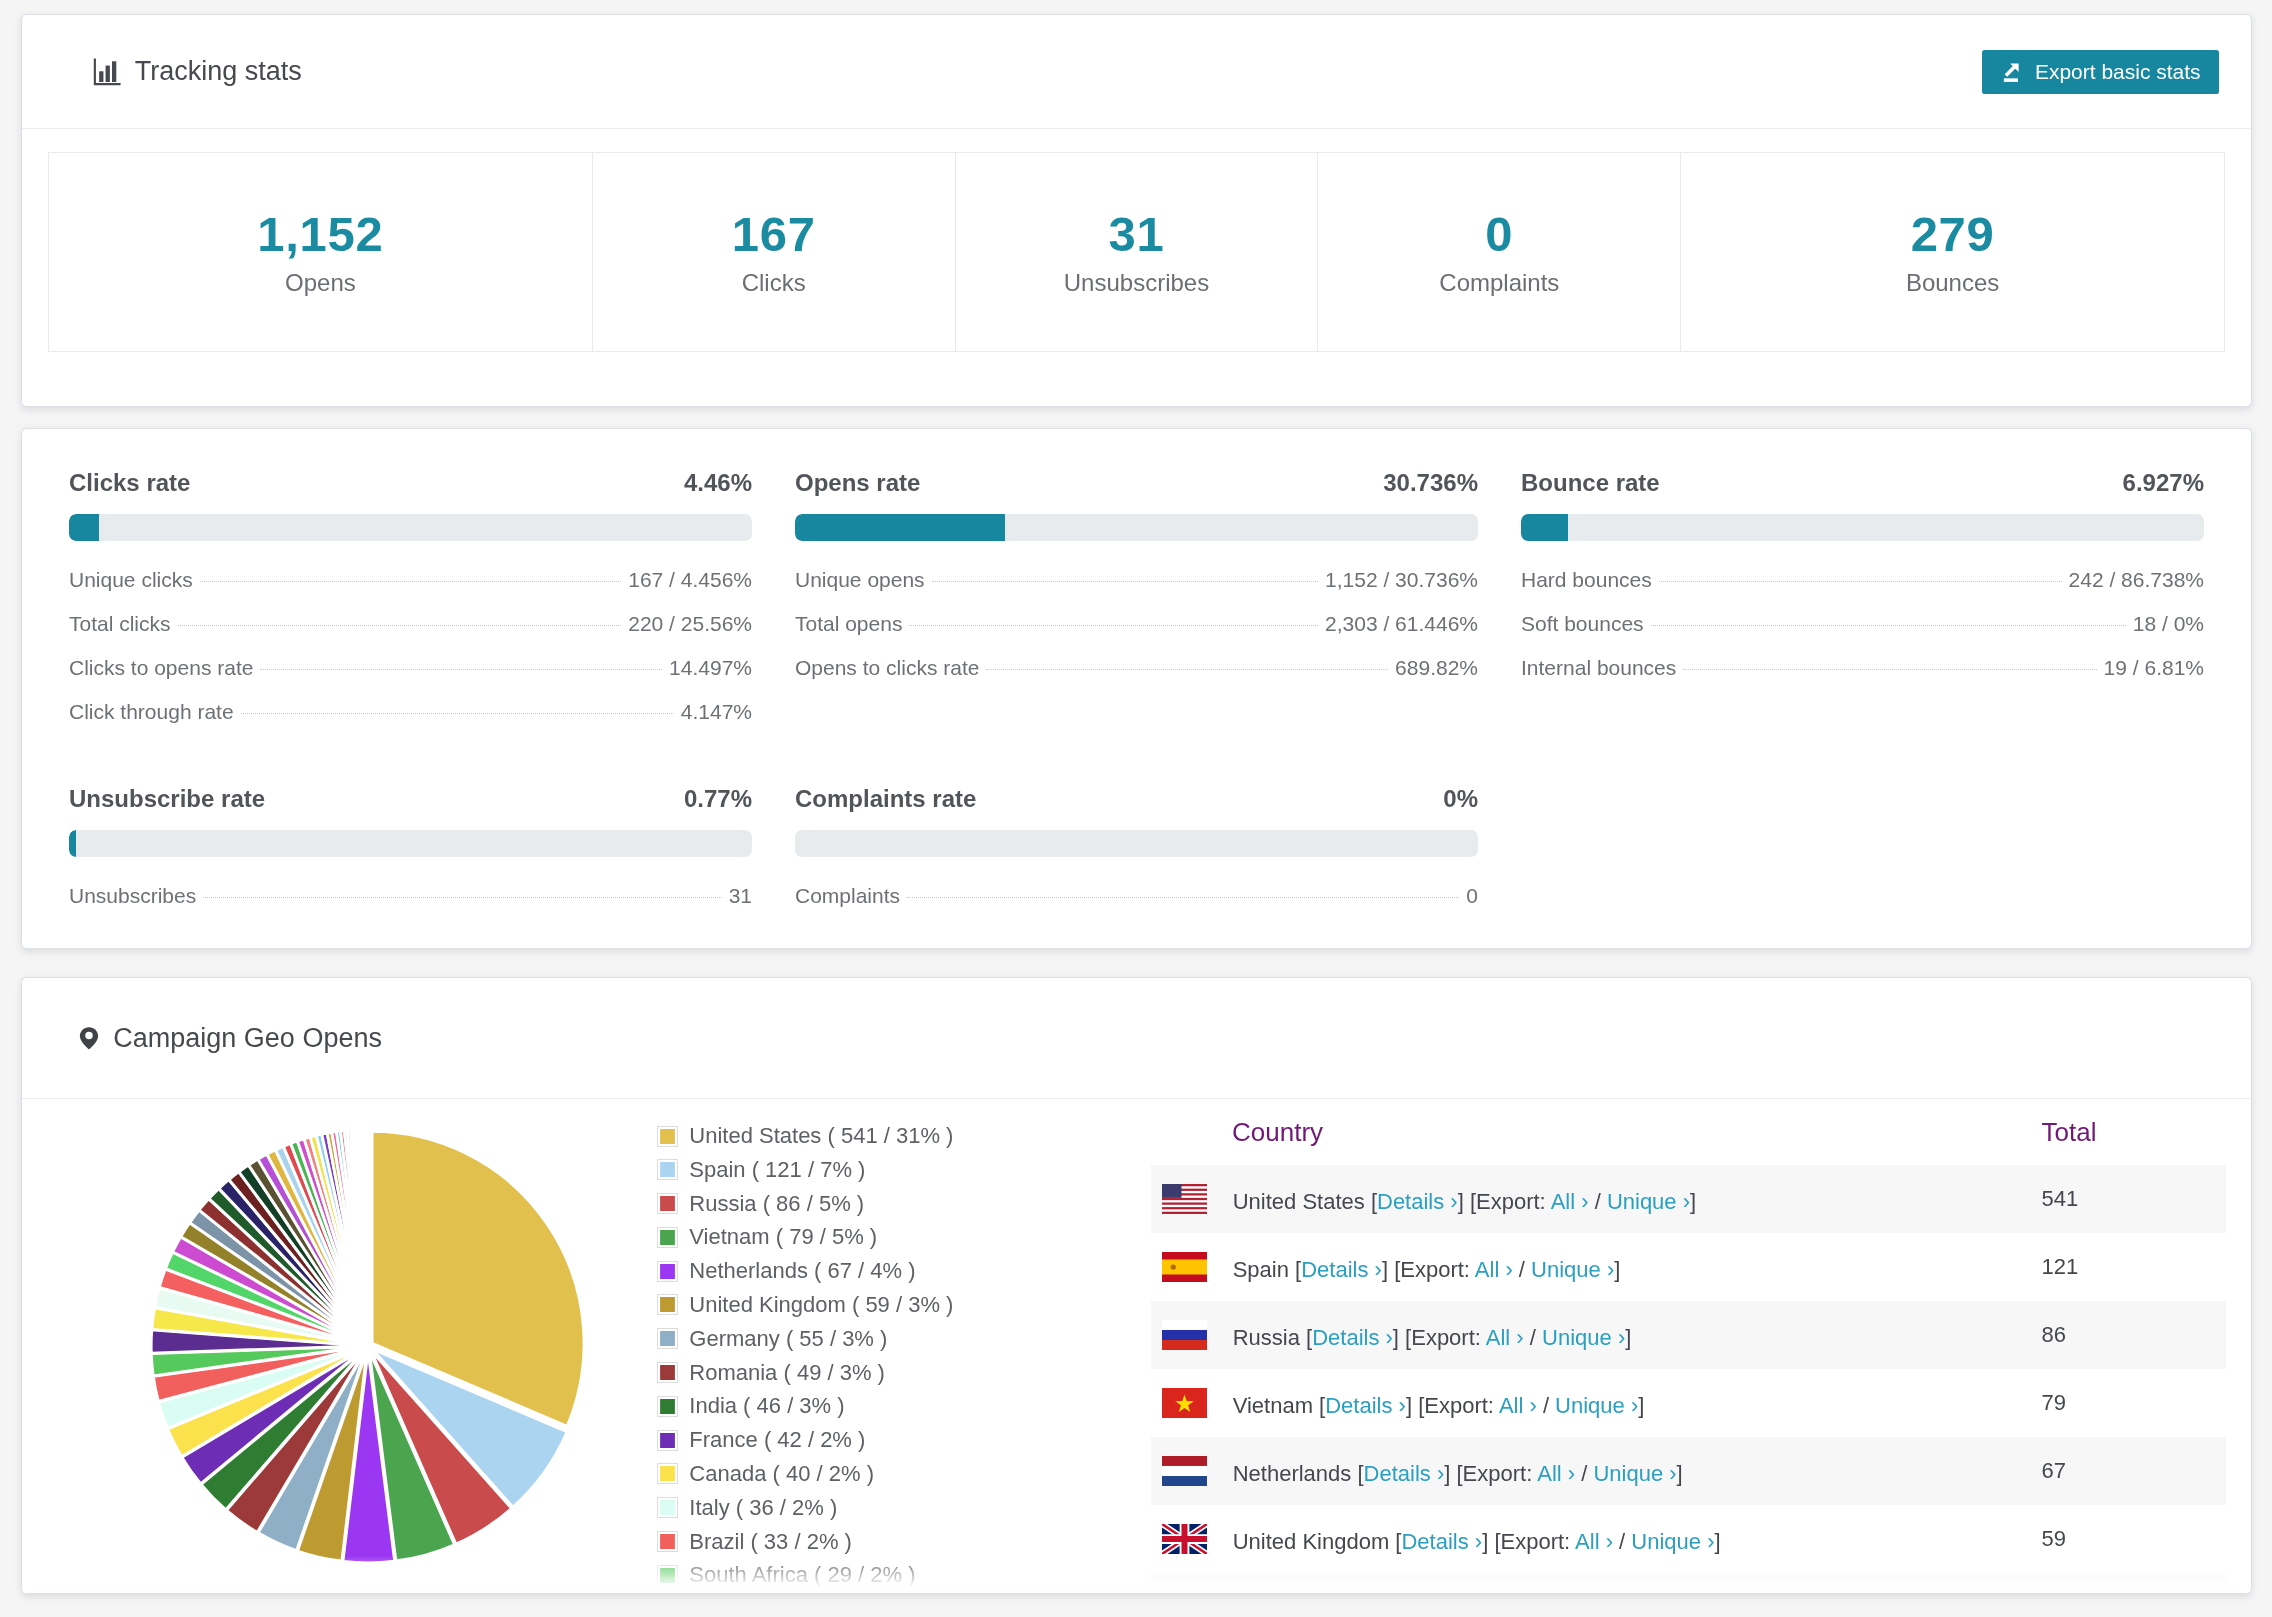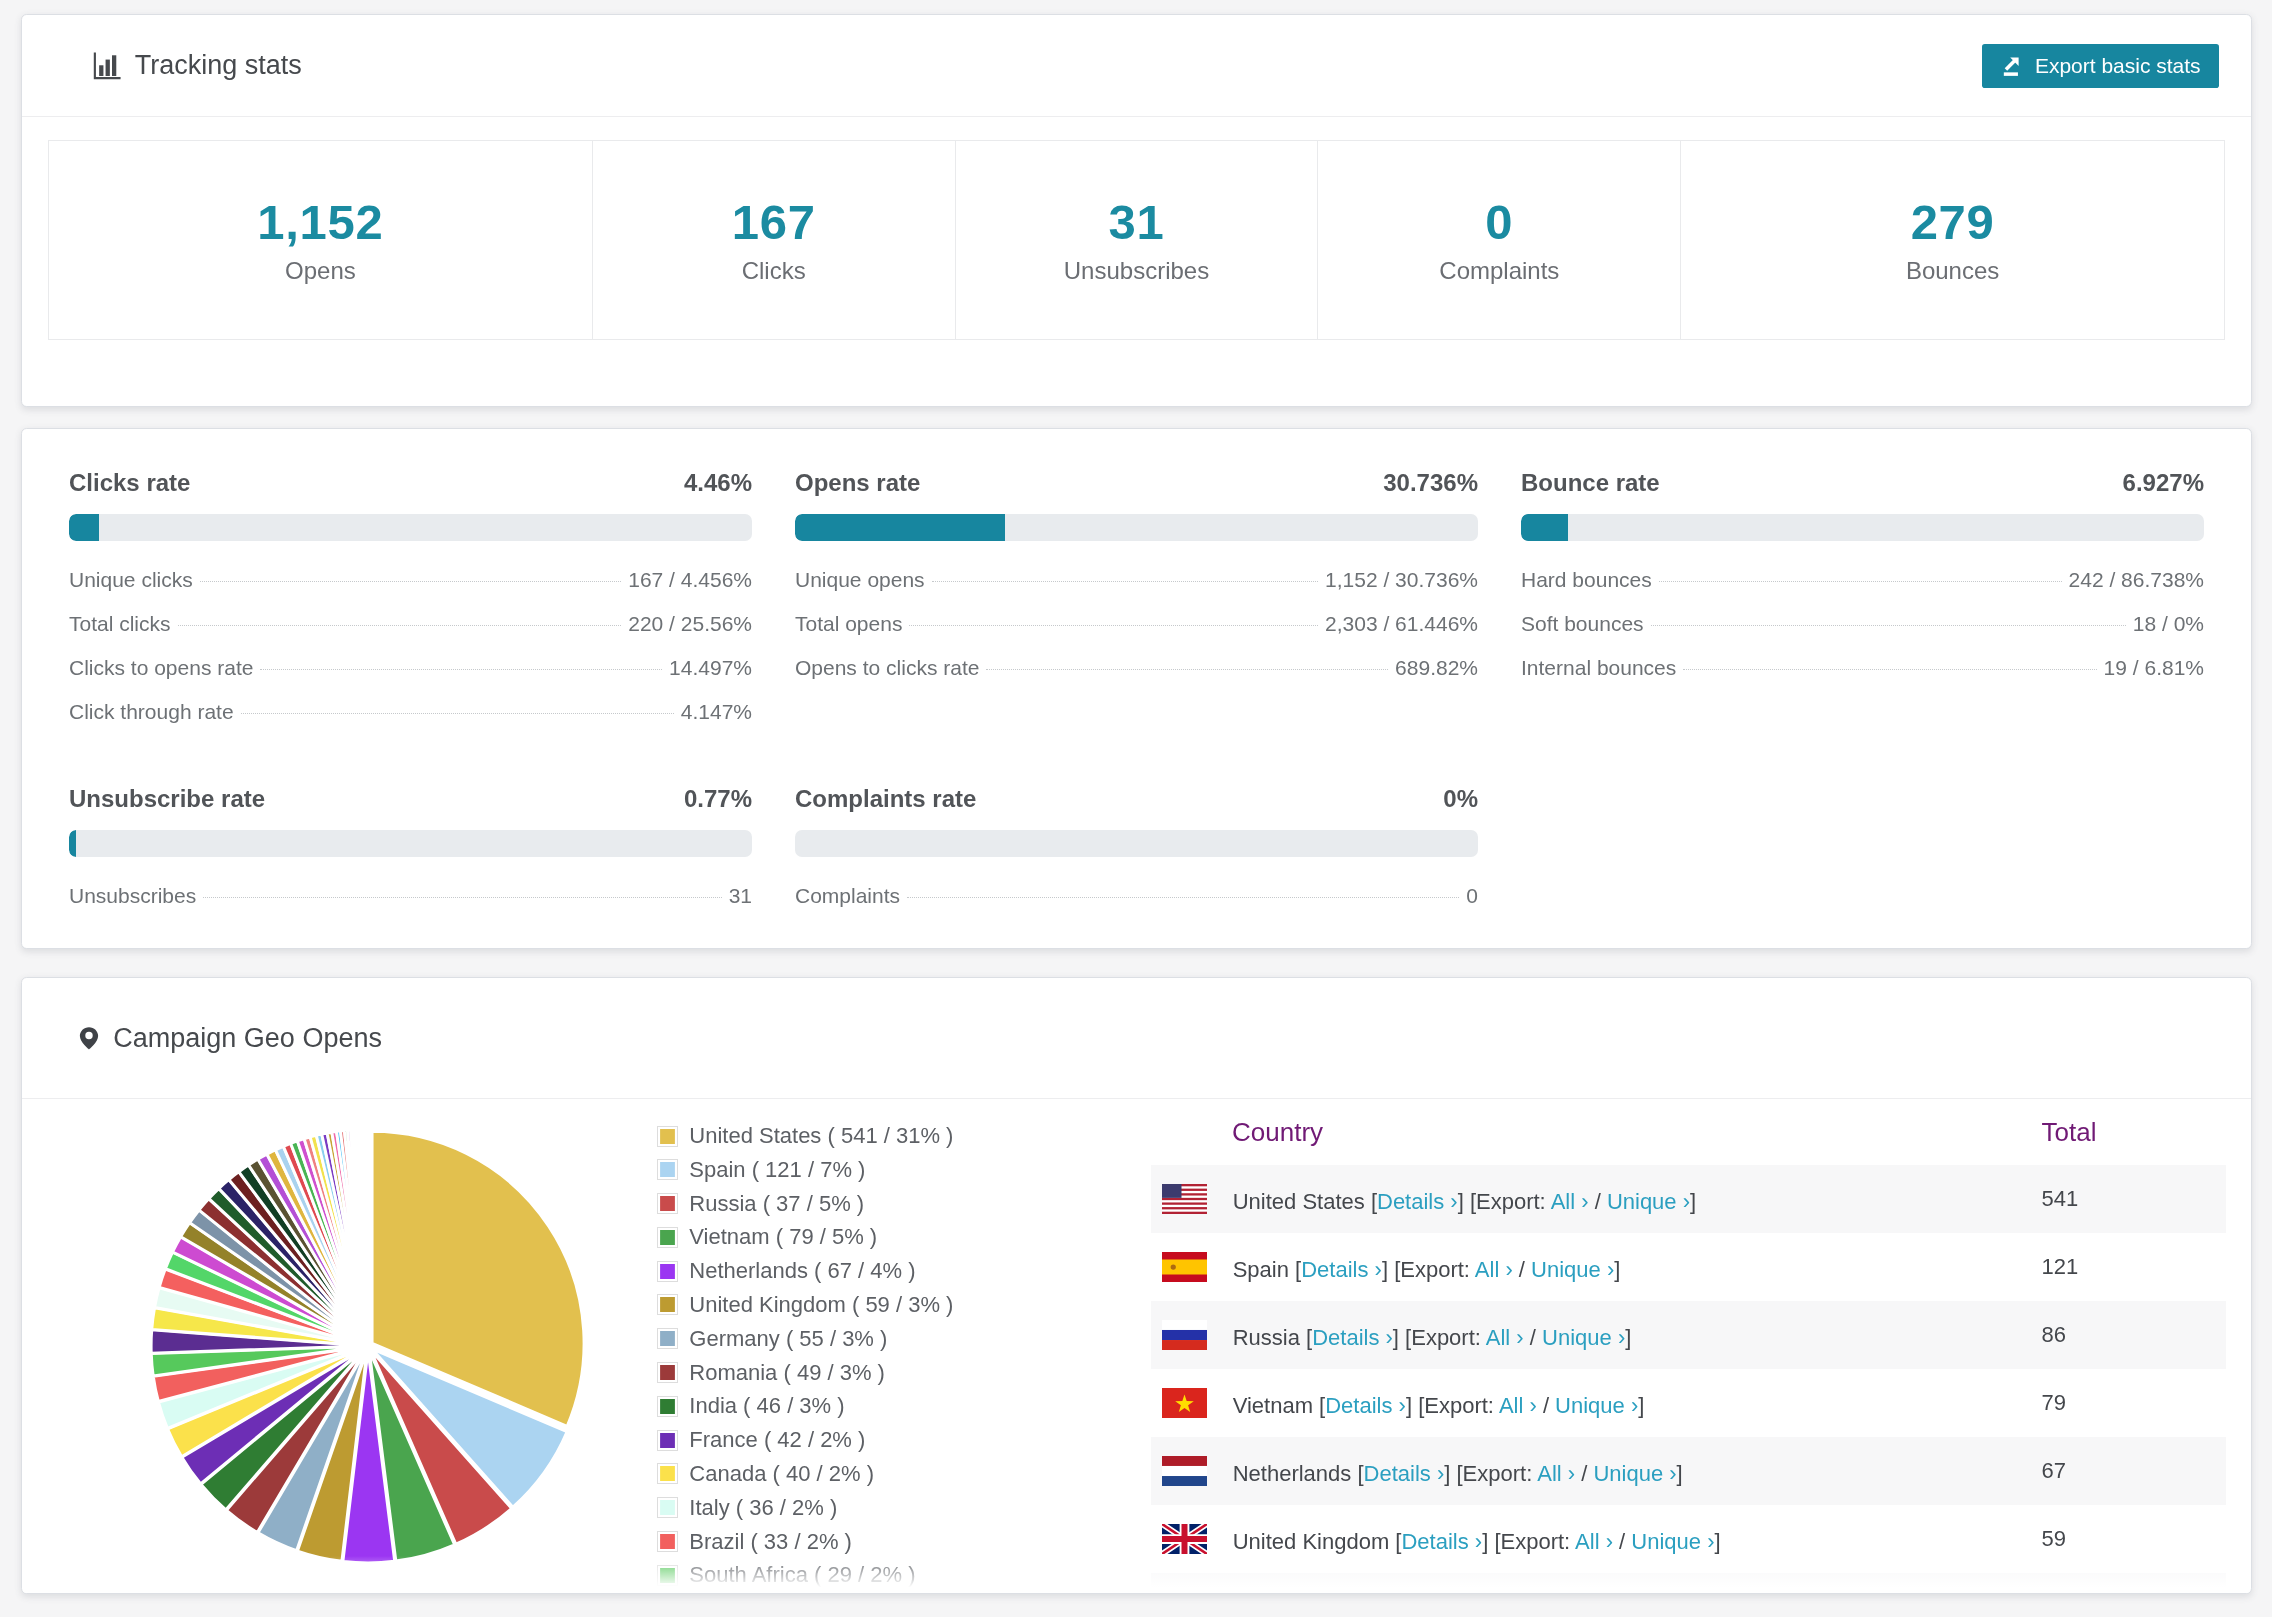--- a/index.html
+++ b/index.html
@@ -13,21 +13,21 @@
     background:#fff;
     border:0.7px solid #dcdfe4;
     border-radius:5.6px;
     box-shadow:0 2.8px 7px rgba(70,75,90,.14);
     margin:0 21px;
     position:relative;
   }
   
   #card-tracking { margin-top:14px; height:393px; }
   .card-header {
-    height:102px;
+    height:114px;
     display:flex; align-items:center;
     padding:0 32px 0 49px;
     border-bottom:1.4px solid #ededef;
   }
   .card-title {
     display:flex; align-items:center; gap:12.7px;
     font-size:27px; color:#46494d;
     padding-left:21px;
   }
   #card-geo .card-title { padding-left:5.6px; }
@@ -366,21 +366,21 @@
         <div class="legend-item">
           <span class="legend-swatch" style="background: rgb(226, 192, 78);"></span>
           <span class="legend-label">United States ( 541 / 31% )</span>
         </div>
         <div class="legend-item">
           <span class="legend-swatch" style="background: rgb(171, 212, 241);"></span>
           <span class="legend-label">Spain ( 121 / 7% )</span>
         </div>
         <div class="legend-item">
           <span class="legend-swatch" style="background: rgb(201, 75, 75);"></span>
-          <span class="legend-label">Russia ( 37 / 5% )</span>
+          <span class="legend-label">Russia ( 86 / 5% )</span>
         </div>
         <div class="legend-item">
           <span class="legend-swatch" style="background: rgb(74, 165, 78);"></span>
           <span class="legend-label">Vietnam ( 79 / 5% )</span>
         </div>
         <div class="legend-item">
           <span class="legend-swatch" style="background: rgb(155, 54, 242);"></span>
           <span class="legend-label">Netherlands ( 67 / 4% )</span>
         </div>
         <div class="legend-item">

